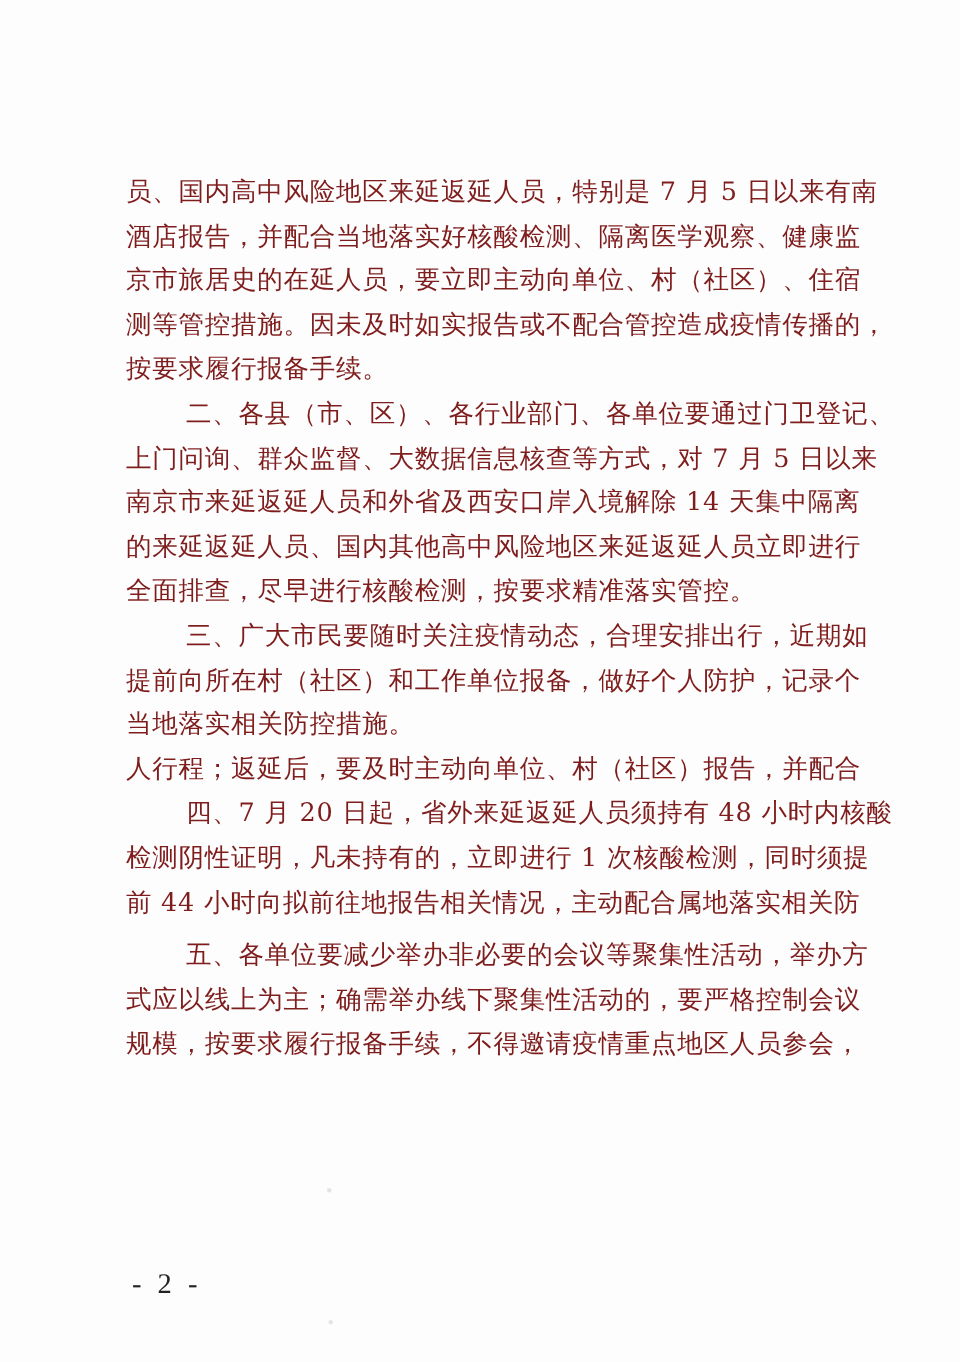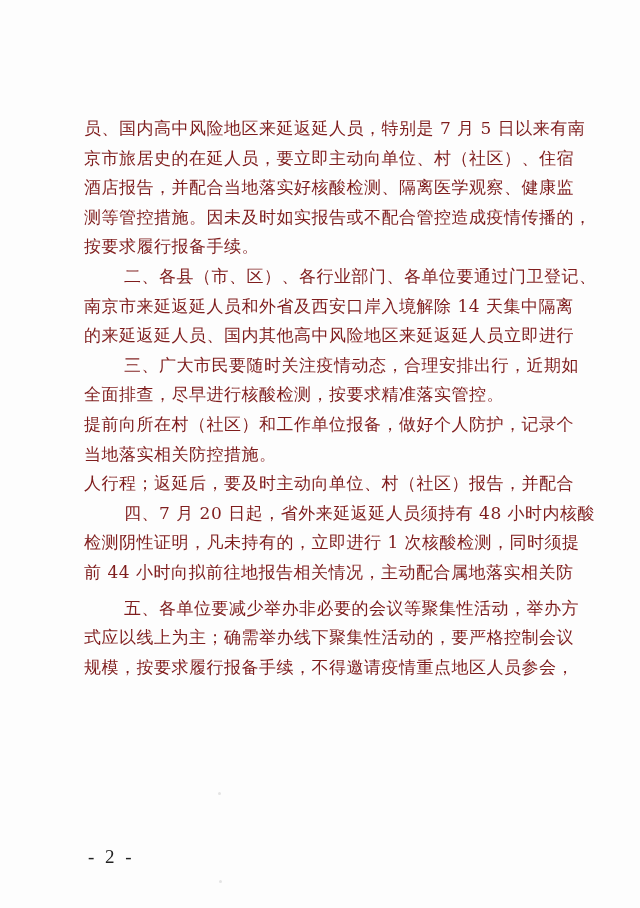--- a/index.html
+++ b/index.html
@@ -26,29 +26,30 @@
     letter-spacing: 3px;
   }
   .speck { position: absolute; width: 3px; height: 3px; background: #e4e4e4; border-radius: 50%; }
 </style>
 </head>
 <body>
 
 <div class="page">
   <div class="body-text">
     <div class="line">员、国内高中风险地区来延返延人员，特别是 7 月 5 日以来有南</div>
+    <div class="line">酒店报告，并配合当地落实好核酸检测、隔离医学观察、健康监</div>
     <div class="line">京市旅居史的在延人员，要立即主动向单位、村（社区）、住宿</div>
-    <div class="line">酒店报告，并配合当地落实好核酸检测、隔离医学观察、健康监</div>
     <div class="line">测等管控措施。因未及时如实报告或不配合管控造成疫情传播的，</div>
     <div class="line last">按要求履行报备手续。</div>
     <div class="line indent">二、各县（市、区）、各行业部门、各单位要通过门卫登记、</div>
+    <div class="line">上门问询、群众监督、大数据信息核查等方式，对 7 月 5 日以来</div>
     <div class="line">南京市来延返延人员和外省及西安口岸入境解除 14 天集中隔离</div>
     <div class="line">的来延返延人员、国内其他高中风险地区来延返延人员立即进行</div>
+    <div class="line last">全面排查，尽早进行核酸检测，按要求精准落实管控。</div>
     <div class="line indent">三、广大市民要随时关注疫情动态，合理安排出行，近期如</div>
-    <div class="line last">全面排查，尽早进行核酸检测，按要求精准落实管控。</div>
     <div class="line">提前向所在村（社区）和工作单位报备，做好个人防护，记录个</div>
     <div class="line last">当地落实相关防控措施。</div>
     <div class="line">人行程；返延后，要及时主动向单位、村（社区）报告，并配合</div>
     <div class="line indent">四、7 月 20 日起，省外来延返延人员须持有 48 小时内核酸</div>
     <div class="line">检测阴性证明，凡未持有的，立即进行 1 次核酸检测，同时须提</div>
     <div class="line">前 44 小时向拟前往地报告相关情况，主动配合属地落实相关防</div>
     <div class="line indent gap">五、各单位要减少举办非必要的会议等聚集性活动，举办方</div>
     <div class="line">式应以线上为主；确需举办线下聚集性活动的，要严格控制会议</div>
     <div class="line">规模，按要求履行报备手续，不得邀请疫情重点地区人员参会，</div>
   </div>

